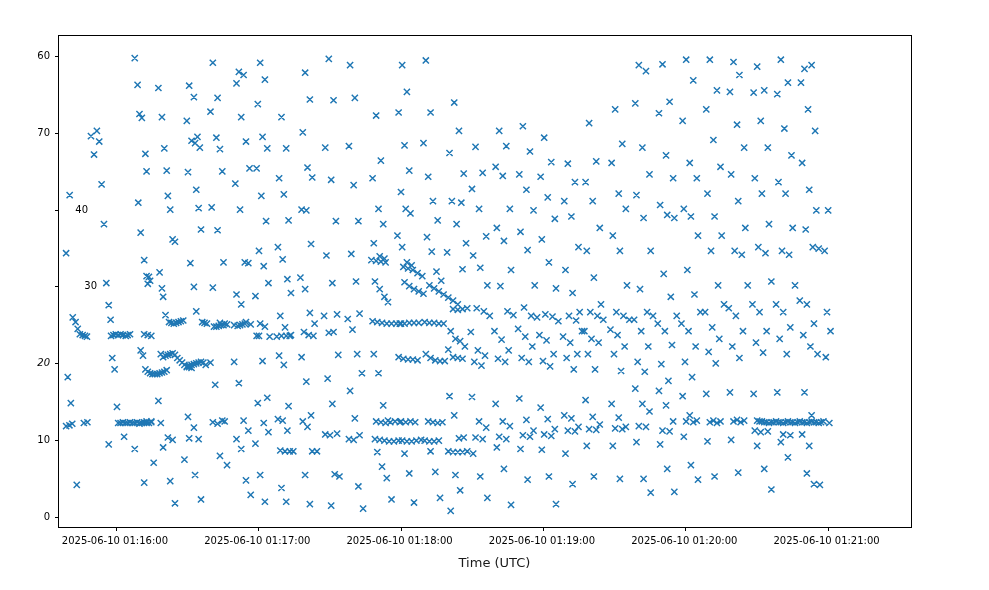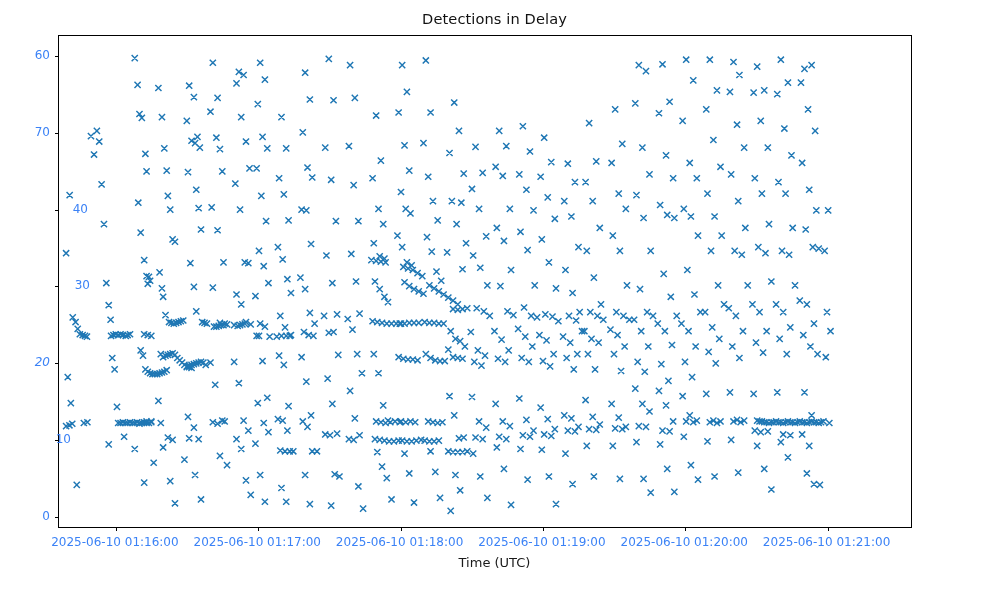--- a/index.html
+++ b/index.html
@@ -2,34 +2,33 @@
 <html><head>
 <meta charset="utf-8">
 <style>
   html,body{margin:0;padding:0;background:#ffffff;}
   body{width:989px;height:590px;font-family:"DejaVu Sans","Liberation Sans",sans-serif;color:#000;}
   #figure{position:relative;width:989px;height:590px;background:#ffffff;overflow:hidden;}
   #chart-title{position:absolute;left:0;top:10px;width:989px;text-align:center;font-size:14.6px;color:#111;letter-spacing:.1px;}
   #plot-area{position:absolute;left:58px;top:35px;width:854px;height:493px;
              border:1.15px solid #000;box-sizing:border-box;background:#ffffff;}
   #points-svg{position:absolute;left:0;top:0;width:100%;height:100%;display:block;}
-  .tick-label{position:absolute;font-size:12px;color:#3b82f6;white-space:nowrap;}
+  .tick-label{position:absolute;font-size:10px;color:#000000;white-space:nowrap;}
   .ytick-label{text-align:right;transform:translateY(-50%);}
   .xtick-label{transform:translateX(-50%);}
   .tick-mark{position:absolute;background:#000;}
   .ytick-mark{width:4.2px;height:1.15px;left:-4.2px;}
   .xtick-mark{height:4.2px;width:1.15px;top:100%;}
   #xlabel{position:absolute;left:0;top:555px;width:989px;text-align:center;font-size:13px;color:#1a1a1a;}
 </style>
 </head>
 <body>
 
 <div id="figure">
 
-  <div id="chart-title">Detections in Delay</div>
 
   <div id="plot-area">
     <svg id="points-svg" viewBox="0 0 854 493" preserveAspectRatio="none">
         <g stroke="#1f77b4" stroke-width="1.45" stroke-linecap="butt" fill="none">
           <path d="M7.58 156.63L13.78 162.83M7.58 162.83L13.78 156.63M4.02 214.99L10.22 221.19M4.02 221.19L10.22 214.99M10.66 279.49L16.86 285.69M10.66 285.69L16.86 279.49M13.51 284.10L19.71 290.30M13.51 290.30L19.71 284.10M15.64 291.01L21.84 297.21M15.64 297.21L21.84 291.01M17.78 296.39L23.98 302.59M17.78 302.59L23.98 296.39M20.62 297.15L26.82 303.35M20.62 303.35L26.82 297.15M22.99 297.92L29.19 304.12M22.99 304.12L29.19 297.92M24.89 298.69L31.09 304.89M24.89 304.89L31.09 298.69M5.68 339.39L11.88 345.59M5.68 345.59L11.88 339.39M8.76 365.50L14.96 371.70M8.76 371.70L14.96 365.50M4.02 388.54L10.22 394.74M4.02 394.74L10.22 388.54M7.34 387.77L13.54 393.97M7.34 393.97L13.54 387.77M10.18 386.23L16.38 392.43M10.18 392.43L16.38 386.23M21.81 385.46L28.01 391.66M21.81 391.66L28.01 385.46M25.37 384.70L31.57 390.90M25.37 390.90L31.57 384.70M14.69 447.66L20.89 453.86M14.69 453.86L20.89 447.66M28.92 97.50L35.13 103.70M28.92 103.70L35.13 97.50M32.01 115.93L38.21 122.13M32.01 122.13L38.21 115.93M34.86 92.12L41.06 98.32M34.86 98.32L41.06 92.12M37.23 102.87L43.43 109.07M37.23 109.07L43.43 102.87M39.60 145.88L45.80 152.08M39.60 152.08L45.80 145.88M41.97 185.81L48.17 192.01M41.97 192.01L48.17 185.81M44.34 244.94L50.54 251.14M44.34 251.14L50.54 244.94M46.72 267.21L52.92 273.41M46.72 273.41L52.92 267.21M48.61 281.80L54.81 288.00M48.61 288.00L54.81 281.80M49.09 297.92L55.29 304.12M49.09 304.12L55.29 297.92M51.46 297.15L57.66 303.35M51.46 303.35L57.66 297.15M53.83 296.39L60.03 302.59M53.83 302.59L60.03 296.39M56.21 297.15L62.41 303.35M56.21 303.35L62.41 297.15M58.58 296.39L64.78 302.59M58.58 302.59L64.78 296.39M60.95 297.15L67.15 303.35M60.95 303.35L67.15 297.15M63.80 297.92L70.00 304.12M63.80 304.12L70.00 297.92M65.69 297.15L71.89 303.35M65.69 303.35L71.89 297.15M68.07 296.39L74.27 302.59M68.07 302.59L74.27 296.39M50.27 320.19L56.48 326.39M50.27 326.39L56.48 320.19M52.65 331.71L58.85 337.91M52.65 337.91L58.85 331.71M55.02 369.34L61.22 375.54M55.02 375.54L61.22 369.34M56.21 385.46L62.41 391.66M56.21 391.66L62.41 385.46M58.58 385.46L64.78 391.66M58.58 391.66L64.78 385.46M60.95 384.70L67.15 390.90M60.95 390.90L67.15 384.70M63.32 385.46L69.52 391.66M63.32 391.66L69.52 385.46M65.69 385.46L71.89 391.66M65.69 391.66L71.89 385.46M68.07 384.70L74.27 390.90M68.07 390.90L74.27 384.70M70.44 385.46L76.64 391.66M70.44 391.66L76.64 385.46M72.81 385.46L79.01 391.66M72.81 391.66L79.01 385.46M75.18 384.70L81.38 390.90M75.18 390.90L81.38 384.70M77.56 385.46L83.76 391.66M77.56 391.66L83.76 385.46M79.93 385.46L86.13 391.66M79.93 391.66L86.13 385.46M82.30 384.70L88.50 390.90M82.30 390.90L88.50 384.70M84.67 385.46L90.87 391.66M84.67 391.66L90.87 385.46M87.04 385.46L93.24 391.66M87.04 391.66L93.24 385.46M89.42 383.93L95.62 390.13M89.42 390.13L95.62 383.93M46.72 406.97L52.92 413.17M46.72 413.17L52.92 406.97M62.14 399.29L68.34 405.49M62.14 405.49L68.34 399.29M72.81 19.17L79.01 25.37M72.81 25.37L79.01 19.17M75.66 46.05L81.86 52.25M75.66 52.25L81.86 46.05M77.56 75.23L83.76 81.43M77.56 81.43L83.76 75.23M79.93 79.07L86.13 85.27M79.93 85.27L86.13 79.07M83.49 115.16L89.69 121.36M83.49 121.36L89.69 115.16M84.67 132.82L90.87 139.02M84.67 139.02L90.87 132.82M76.37 164.30L82.57 170.50M76.37 170.50L82.57 164.30M78.74 194.25L84.94 200.45M78.74 200.45L84.94 194.25M82.30 221.90L88.50 228.10M82.30 228.10L88.50 221.90M84.67 238.02L90.87 244.22M84.67 244.22L90.87 238.02M85.86 245.70L92.06 251.90M85.86 251.90L92.06 245.70M87.04 238.79L93.24 244.99M87.04 244.99L93.24 238.79M88.23 242.63L94.43 248.83M88.23 248.83L94.43 242.63M82.30 296.39L88.50 302.59M82.30 302.59L88.50 296.39M85.86 297.15L92.06 303.35M85.86 303.35L92.06 297.15M89.42 297.92L95.62 304.12M89.42 304.12L95.62 297.92M78.74 312.51L84.94 318.71M78.74 318.71L84.94 312.51M81.11 317.89L87.31 324.09M81.11 324.09L87.31 317.89M83.49 331.71L89.69 337.91M83.49 337.91L89.69 331.71M85.86 334.01L92.06 340.21M85.86 340.21L92.06 334.01M88.23 335.55L94.43 341.75M88.23 341.75L94.43 335.55M90.60 336.32L96.80 342.52M90.60 342.52L96.80 336.32M92.98 336.32L99.17 342.52M92.98 342.52L99.17 336.32M95.35 336.32L101.55 342.52M95.35 342.52L101.55 336.32M97.72 335.55L103.92 341.75M97.72 341.75L103.92 335.55M100.09 334.78L106.29 340.98M100.09 340.98L106.29 334.78M102.46 334.01L108.66 340.21M102.46 340.21L108.66 334.01M104.84 332.48L111.04 338.68M104.84 338.68L111.04 332.48M77.56 386.23L83.76 392.43M77.56 392.43L83.76 386.23M79.93 385.46L86.13 391.66M79.93 391.66L86.13 385.46M82.30 384.70L88.50 390.90M82.30 390.90L88.50 384.70M84.67 383.93L90.87 390.13M84.67 390.13L90.87 383.93M87.04 385.46L93.24 391.66M87.04 391.66L93.24 385.46M89.42 384.70L95.62 390.90M89.42 390.90L95.62 384.70M72.81 411.57L79.01 417.77M72.81 417.77L79.01 411.57M91.79 425.40L97.99 431.60M91.79 431.60L97.99 425.40M82.30 445.36L88.50 451.56M82.30 451.56L88.50 445.36M96.53 49.12L102.73 55.32M96.53 55.32L102.73 49.12M100.09 78.30L106.29 84.50M100.09 84.50L106.29 78.30M102.46 109.78L108.66 115.98M102.46 115.98L108.66 109.78M104.84 132.05L111.04 138.25M104.84 138.25L111.04 132.05M106.02 157.39L112.22 163.59M106.02 163.59L112.22 157.39M108.39 171.22L114.59 177.42M108.39 177.42L114.59 171.22M110.77 201.16L116.97 207.36M110.77 207.36L116.97 201.16M113.14 203.47L119.34 209.67M113.14 209.67L119.34 203.47M97.72 234.19L103.92 240.39M97.72 240.39L103.92 234.19M100.09 250.31L106.29 256.51M100.09 256.51L106.29 250.31M101.28 258.76L107.48 264.96M101.28 264.96L107.48 258.76M103.65 277.19L109.85 283.39M103.65 283.39L109.85 277.19M107.21 284.10L113.41 290.30M107.21 290.30L113.41 284.10M109.58 284.87L115.78 291.07M109.58 291.07L115.78 284.87M111.95 285.64L118.15 291.84M111.95 291.84L118.15 285.64M114.33 284.87L120.53 291.07M114.33 291.07L120.53 284.87M116.70 284.10L122.90 290.30M116.70 290.30L122.90 284.10M119.07 283.33L125.27 289.53M119.07 289.53L125.27 283.33M121.44 282.56L127.64 288.76M121.44 288.76L127.64 282.56M98.91 316.35L105.11 322.55M98.91 322.55L105.11 316.35M101.28 319.42L107.48 325.62M101.28 325.62L107.48 319.42M103.65 317.89L109.85 324.09M103.65 324.09L109.85 317.89M106.02 317.12L112.22 323.32M106.02 323.32L112.22 317.12M108.39 316.35L114.59 322.55M108.39 322.55L114.59 316.35M110.77 315.58L116.97 321.78M110.77 321.78L116.97 315.58M113.14 317.12L119.34 323.32M113.14 323.32L119.34 317.12M115.51 320.19L121.71 326.39M115.51 326.39L121.71 320.19M117.88 322.50L124.08 328.70M117.88 328.70L124.08 322.50M120.26 324.80L126.46 331.00M120.26 331.00L126.46 324.80M122.63 327.10L128.83 333.30M122.63 333.30L128.83 327.10M125.00 328.64L131.20 334.84M125.00 334.84L131.20 328.64M127.37 329.41L133.57 335.61M127.37 335.61L133.57 329.41M129.74 330.17L135.94 336.37M129.74 336.37L135.94 330.17M96.53 363.19L102.73 369.39M96.53 369.39L102.73 363.19M98.91 385.46L105.11 391.66M98.91 391.66L105.11 385.46M106.02 400.05L112.22 406.25M106.02 406.25L112.22 400.05M110.77 402.36L116.97 408.56M110.77 408.56L116.97 402.36M101.28 410.04L107.48 416.24M101.28 416.24L107.48 410.04M108.39 443.83L114.59 450.03M108.39 450.03L114.59 443.83M113.14 466.09L119.34 472.29M113.14 472.29L119.34 466.09M127.37 46.81L133.57 53.01M127.37 53.01L133.57 46.81M132.12 58.33L138.32 64.53M132.12 64.53L138.32 58.33M125.00 82.14L131.20 88.34M125.00 88.34L131.20 82.14M129.74 102.10L135.94 108.30M129.74 108.30L135.94 102.10M133.30 104.41L139.50 110.61M133.30 110.61L139.50 104.41M135.68 98.26L141.88 104.46M135.68 104.46L141.88 98.26M138.05 109.02L144.25 115.22M138.05 115.22L144.25 109.02M126.19 133.59L132.39 139.79M126.19 139.79L132.39 133.59M134.49 151.25L140.69 157.45M134.49 157.45L140.69 151.25M136.86 169.68L143.06 175.88M136.86 175.88L143.06 169.68M139.23 191.18L145.43 197.38M139.23 197.38L145.43 191.18M128.56 224.97L134.76 231.17M128.56 231.17L134.76 224.97M132.12 248.78L138.32 254.98M132.12 254.98L138.32 248.78M134.49 273.35L140.69 279.55M134.49 279.55L140.69 273.35M140.42 284.10L146.62 290.30M140.42 290.30L146.62 284.10M142.79 284.87L148.99 291.07M142.79 291.07L148.99 284.87M145.16 285.64L151.36 291.84M145.16 291.84L151.36 285.64M125.00 329.41L131.20 335.61M125.00 335.61L131.20 329.41M127.37 327.87L133.57 334.07M127.37 334.07L133.57 327.87M129.74 327.10L135.94 333.30M129.74 333.30L135.94 327.10M132.12 326.33L138.32 332.53M132.12 332.53L138.32 326.33M134.49 325.57L140.69 331.77M134.49 331.77L140.69 325.57M136.86 324.80L143.06 331.00M136.86 331.00L143.06 324.80M139.23 324.03L145.43 330.23M139.23 330.23L145.43 324.03M141.61 324.80L147.81 331.00M141.61 331.00L147.81 324.80M143.98 327.10L150.18 333.30M143.98 333.30L150.18 327.10M126.19 379.32L132.39 385.52M126.19 385.52L132.39 379.32M132.12 390.07L138.32 396.27M132.12 396.27L138.32 390.07M127.37 400.82L133.57 407.02M127.37 407.02L133.57 400.82M136.86 401.59L143.06 407.79M136.86 407.79L143.06 401.59M122.63 422.32L128.83 428.52M122.63 428.52L128.83 422.32M133.30 437.68L139.50 443.88M133.30 443.88L139.50 437.68M139.23 462.26L145.43 468.46M139.23 468.46L145.43 462.26M151.09 23.78L157.29 29.98M151.09 29.98L157.29 23.78M155.84 59.10L162.04 65.30M155.84 65.30L162.04 59.10M148.72 72.92L154.92 79.12M148.72 79.12L154.92 72.92M154.65 99.03L160.85 105.23M154.65 105.23L160.85 99.03M158.21 110.55L164.41 116.75M158.21 116.75L164.41 110.55M160.58 132.82L166.78 139.02M160.58 139.02L166.78 132.82M149.91 168.91L156.11 175.11M149.91 175.11L156.11 168.91M155.84 191.95L162.04 198.15M155.84 198.15L162.04 191.95M161.77 224.20L167.97 230.40M161.77 230.40L167.97 224.20M151.09 249.54L157.29 255.74M151.09 255.74L157.29 249.54M158.21 284.87L164.41 291.07M158.21 291.07L164.41 284.87M162.96 285.64L169.16 291.84M162.96 291.84L169.16 285.64M165.33 286.40L171.53 292.60M165.33 292.60L171.53 286.40M152.28 288.71L158.48 294.91M152.28 294.91L158.48 288.71M154.65 288.71L160.85 294.91M154.65 294.91L160.85 288.71M157.03 287.94L163.22 294.14M157.03 294.14L163.22 287.94M159.40 287.17L165.60 293.37M159.40 293.37L165.60 287.17M161.77 287.17L167.97 293.37M161.77 293.37L167.97 287.17M148.72 324.80L154.92 331.00M148.72 331.00L154.92 324.80M153.47 347.07L159.67 353.27M153.47 353.27L159.67 347.07M160.58 383.16L166.78 389.36M160.58 389.36L166.78 383.16M162.96 383.93L169.16 390.13M162.96 390.13L169.16 383.93M151.09 384.70L157.29 390.90M151.09 390.90L157.29 384.70M155.84 386.23L162.04 392.43M155.84 392.43L162.04 386.23M158.21 418.48L164.41 424.68M158.21 424.68L164.41 418.48M165.33 427.70L171.53 433.90M165.33 433.90L171.53 427.70M177.19 32.99L183.39 39.19M177.19 39.19L183.39 32.99M181.93 36.06L188.13 42.26M181.93 42.26L188.13 36.06M174.82 44.51L181.02 50.71M174.82 50.71L181.02 44.51M179.56 78.30L185.76 84.50M179.56 84.50L185.76 78.30M184.31 102.87L190.51 109.07M184.31 109.07L190.51 102.87M187.86 129.75L194.06 135.95M187.86 135.95L194.06 129.75M173.63 145.11L179.83 151.31M173.63 151.31L179.83 145.11M178.38 171.22L184.57 177.42M178.38 177.42L184.57 171.22M183.12 224.20L189.32 230.40M183.12 230.40L189.32 224.20M186.68 224.97L192.88 231.17M186.68 231.17L192.88 224.97M174.82 256.45L181.02 262.65M174.82 262.65L181.02 256.45M179.56 266.44L185.76 272.64M179.56 272.64L185.76 266.44M184.31 284.10L190.51 290.30M184.31 290.30L190.51 284.10M189.05 286.40L195.25 292.60M189.05 292.60L195.25 286.40M172.44 287.17L178.64 293.37M172.44 293.37L178.64 287.17M176.00 287.94L182.20 294.14M176.00 294.14L182.20 287.94M178.38 287.17L184.57 293.37M178.38 293.37L184.57 287.17M180.75 286.40L186.95 292.60M180.75 292.60L186.95 286.40M183.12 285.64L189.32 291.84M183.12 291.84L189.32 285.64M172.44 324.03L178.64 330.23M172.44 330.23L178.64 324.03M177.19 345.53L183.39 351.73M177.19 351.73L183.39 345.53M181.93 383.16L188.13 389.36M181.93 389.36L188.13 383.16M186.68 393.14L192.88 399.34M186.68 399.34L192.88 393.14M174.82 401.59L181.02 407.79M174.82 407.79L181.02 401.59M179.56 411.57L185.76 417.77M179.56 417.77L185.76 411.57M184.31 443.06L190.51 449.26M184.31 449.26L190.51 443.06M189.05 457.65L195.25 463.85M189.05 463.85L195.25 457.65M198.54 23.78L204.74 29.98M198.54 29.98L204.74 23.78M203.28 40.67L209.48 46.87M203.28 46.87L209.48 40.67M196.17 65.24L202.37 71.44M196.17 71.44L202.37 65.24M200.91 98.26L207.11 104.46M200.91 104.46L207.11 98.26M205.66 109.78L211.86 115.98M205.66 115.98L211.86 109.78M194.98 129.75L201.18 135.95M194.98 135.95L201.18 129.75M199.72 157.39L205.92 163.59M199.72 163.59L205.92 157.39M204.47 182.73L210.67 188.93M204.47 188.93L210.67 182.73M197.35 212.68L203.55 218.88M197.35 218.88L203.55 212.68M202.10 228.04L208.30 234.24M202.10 234.24L208.30 228.04M206.84 244.94L213.04 251.14M206.84 251.14L213.04 244.94M193.79 257.99L199.99 264.19M193.79 264.19L199.99 257.99M198.54 285.64L204.74 291.84M198.54 291.84L204.74 285.64M203.28 288.71L209.48 294.91M203.28 294.91L209.48 288.71M208.03 298.69L214.23 304.89M208.03 304.89L214.23 298.69M194.98 297.92L201.18 304.12M194.98 304.12L201.18 297.92M197.35 297.92L203.55 304.12M197.35 304.12L203.55 297.92M200.91 323.26L207.11 329.46M200.91 329.46L207.11 323.26M205.66 360.12L211.86 366.32M205.66 366.32L211.86 360.12M196.17 365.50L202.37 371.70M196.17 371.70L202.37 365.50M202.10 385.46L208.30 391.66M202.10 391.66L208.30 385.46M206.84 394.68L213.04 400.88M206.84 400.88L213.04 394.68M193.79 406.20L199.99 412.40M193.79 412.40L199.99 406.20M198.54 437.68L204.74 443.88M198.54 443.88L204.74 437.68M203.28 464.56L209.48 470.76M203.28 470.76L209.48 464.56M219.89 78.30L226.09 84.50M219.89 84.50L226.09 78.30M224.63 109.78L230.83 115.98M224.63 115.98L230.83 109.78M217.52 139.73L223.72 145.93M217.52 145.93L223.72 139.73M222.26 155.86L228.46 162.06M222.26 162.06L228.46 155.86M227.01 181.97L233.21 188.17M227.01 188.17L233.21 181.97M216.33 208.84L222.53 215.04M216.33 215.04L222.53 208.84M221.08 221.13L227.28 227.33M221.08 227.33L227.28 221.13M225.82 241.10L232.02 247.30M225.82 247.30L232.02 241.10M229.38 254.92L235.58 261.12M229.38 261.12L235.58 254.92M218.70 277.96L224.90 284.16M218.70 284.16L224.90 277.96M223.45 289.47L229.65 295.67M223.45 295.67L229.65 289.47M228.19 297.92L234.39 304.12M228.19 304.12L234.39 297.92M215.14 298.69L221.34 304.89M215.14 304.89L221.34 298.69M219.89 297.92L226.09 304.12M219.89 304.12L226.09 297.92M224.63 297.92L230.83 304.12M224.63 304.12L230.83 297.92M229.38 297.15L235.58 303.35M229.38 303.35L235.58 297.15M217.52 317.89L223.72 324.09M217.52 324.09L223.72 317.89M222.26 327.10L228.46 333.30M222.26 333.30L228.46 327.10M227.01 368.57L233.21 374.77M227.01 374.77L233.21 368.57M216.33 381.62L222.53 387.82M216.33 387.82L222.53 381.62M221.08 383.16L227.28 389.36M221.08 389.36L227.28 383.16M225.82 393.14L232.02 399.34M225.82 399.34L232.02 393.14M218.70 413.11L224.90 419.31M218.70 419.31L224.90 413.11M223.45 413.88L229.65 420.08M223.45 420.08L229.65 413.88M228.19 413.88L234.39 420.08M228.19 420.08L234.39 413.88M231.75 413.88L237.95 420.08M231.75 420.08L237.95 413.88M219.89 450.74L226.09 456.94M219.89 456.94L226.09 450.74M224.63 464.56L230.83 470.76M224.63 470.76L230.83 464.56M243.61 33.76L249.81 39.96M243.61 39.96L249.81 33.76M248.36 60.64L254.56 66.84M248.36 66.84L254.56 60.64M241.24 93.66L247.44 99.86M241.24 99.86L247.44 93.66M245.98 128.98L252.18 135.18M245.98 135.18L252.18 128.98M250.73 138.96L256.93 145.16M250.73 145.16L256.93 138.96M240.05 171.22L246.25 177.42M240.05 177.42L246.25 171.22M244.80 171.98L251.00 178.18M244.80 178.18L251.00 171.98M249.54 205.77L255.74 211.97M249.54 211.97L255.74 205.77M238.87 239.56L245.07 245.76M238.87 245.76L245.07 239.56M243.61 251.08L249.81 257.28M243.61 257.28L249.81 251.08M248.36 274.88L254.56 281.08M248.36 281.08L254.56 274.88M253.10 285.64L259.30 291.84M253.10 291.84L259.30 285.64M242.42 294.08L248.62 300.28M242.42 300.28L248.62 294.08M247.17 297.15L253.37 303.35M247.17 303.35L253.37 297.15M251.91 297.92L258.11 304.12M251.91 304.12L258.11 297.92M240.05 319.42L246.25 325.62M240.05 325.62L246.25 319.42M244.80 344.00L251.00 350.20M244.80 350.20L251.00 344.00M249.54 377.78L255.74 383.98M249.54 383.98L255.74 377.78M241.24 383.93L247.44 390.13M241.24 390.13L247.44 383.93M245.98 389.30L252.18 395.50M245.98 395.50L252.18 389.30M250.73 413.88L256.93 420.08M250.73 420.08L256.93 413.88M255.47 413.88L261.67 420.08M255.47 420.08L261.67 413.88M243.61 437.68L249.81 443.88M243.61 443.88L249.81 437.68M248.36 466.86L254.56 473.06M248.36 473.06L254.56 466.86M267.33 19.94L273.53 26.14M267.33 26.14L273.53 19.94M272.08 61.40L278.28 67.60M272.08 67.60L278.28 61.40M263.77 109.02L269.98 115.22M263.77 115.22L269.98 109.02M269.71 141.27L275.91 147.47M269.71 147.47L275.91 141.27M274.45 182.73L280.65 188.93M274.45 188.93L280.65 182.73M264.96 217.29L271.16 223.49M264.96 223.49L271.16 217.29M270.89 244.94L277.09 251.14M270.89 251.14L277.09 244.94M275.64 276.42L281.84 282.62M275.64 282.62L281.84 276.42M262.59 277.96L268.79 284.16M262.59 284.16L268.79 277.96M267.33 294.85L273.53 301.05M267.33 301.05L273.53 294.85M272.08 294.08L278.28 300.28M272.08 300.28L278.28 294.08M276.82 317.12L283.02 323.32M276.82 323.32L283.02 317.12M266.15 340.92L272.35 347.12M266.15 347.12L272.35 340.92M270.89 366.27L277.09 372.47M270.89 372.47L277.09 366.27M275.64 396.21L281.84 402.41M275.64 402.41L281.84 396.21M263.77 396.98L269.98 403.18M263.77 403.18L269.98 396.98M268.52 397.75L274.72 403.95M268.52 403.95L274.72 397.75M273.26 436.91L279.46 443.11M273.26 443.11L279.46 436.91M278.01 439.22L284.21 445.42M278.01 445.42L284.21 439.22M269.71 468.40L275.91 474.60M269.71 474.60L275.91 468.40M288.68 26.08L294.88 32.28M288.68 32.28L294.88 26.08M293.43 59.10L299.63 65.30M293.43 65.30L299.63 59.10M287.50 107.48L293.70 113.68M287.50 113.68L293.70 107.48M292.24 146.64L298.44 152.84M292.24 152.84L298.44 146.64M296.99 182.73L303.19 188.93M296.99 188.93L303.19 182.73M289.87 215.76L296.07 221.96M289.87 221.96L296.07 215.76M294.61 243.40L300.81 249.60M294.61 249.60L300.81 243.40M298.17 275.65L304.37 281.85M298.17 281.85L304.37 275.65M286.31 281.03L292.51 287.23M286.31 287.23L292.51 281.03M291.06 291.78L297.26 297.98M291.06 297.98L297.26 291.78M295.80 316.35L302.00 322.55M295.80 322.55L302.00 316.35M300.54 335.55L306.74 341.75M300.54 341.75L306.74 335.55M288.68 353.21L294.88 359.41M288.68 359.41L294.88 353.21M293.43 380.86L299.63 387.06M293.43 387.06L299.63 380.86M298.17 397.75L304.37 403.95M298.17 403.95L304.37 397.75M287.50 401.59L293.70 407.79M287.50 407.79L293.70 401.59M292.24 402.36L298.44 408.56M292.24 408.56L298.44 402.36M296.99 449.20L303.19 455.40M296.99 455.40L303.19 449.20M301.73 471.47L307.93 477.67M301.73 477.67L307.93 471.47M314.78 76.76L320.98 82.96M314.78 82.96L320.98 76.76M319.52 122.07L325.72 128.27M319.52 128.27L325.72 122.07M311.22 139.73L317.42 145.93M311.22 145.93L317.42 139.73M317.15 170.45L323.35 176.65M317.15 176.65L323.35 170.45M321.89 185.81L328.09 192.01M321.89 192.01L328.09 185.81M312.41 205.00L318.61 211.20M312.41 211.20L318.61 205.00M318.34 218.06L324.54 224.26M318.34 224.26L324.54 218.06M323.08 220.36L329.28 226.56M323.08 226.56L329.28 220.36M310.03 221.90L316.23 228.10M310.03 228.10L316.23 221.90M314.78 222.67L320.98 228.87M314.78 228.87L320.98 222.67M319.52 223.43L325.72 229.63M319.52 229.63L325.72 223.43M324.27 224.20L330.47 230.40M324.27 230.40L330.47 224.20M313.59 243.40L319.79 249.60M313.59 249.60L319.79 243.40M318.34 251.08L324.54 257.28M318.34 257.28L324.54 251.08M323.08 258.76L329.28 264.96M323.08 264.96L329.28 258.76M326.64 264.13L332.84 270.33M326.64 270.33L332.84 264.13M311.22 283.33L317.42 289.53M311.22 289.53L317.42 283.33M315.96 284.10L322.16 290.30M315.96 290.30L322.16 284.10M320.71 284.87L326.91 291.07M320.71 291.07L326.91 284.87M325.45 285.64L331.65 291.84M325.45 291.84L331.65 285.64M330.20 285.64L336.40 291.84M330.20 291.84L336.40 285.64M334.94 285.64L341.14 291.84M334.94 291.84L341.14 285.64M339.69 285.64L345.89 291.84M339.69 291.84L345.89 285.64M312.41 316.35L318.61 322.55M312.41 322.55L318.61 316.35M317.15 335.55L323.35 341.75M317.15 341.75L323.35 335.55M321.89 367.80L328.09 374.00M321.89 374.00L328.09 367.80M326.64 383.16L332.84 389.36M326.64 389.36L332.84 383.16M314.78 383.93L320.98 390.13M314.78 390.13L320.98 383.93M319.52 384.70L325.72 390.90M319.52 390.90L325.72 384.70M324.27 385.46L330.47 391.66M324.27 391.66L330.47 385.46M329.01 384.70L335.21 390.90M329.01 390.90L335.21 384.70M333.76 383.93L339.96 390.13M333.76 390.13L339.96 383.93M338.50 384.70L344.70 390.90M338.50 390.90L344.70 384.70M313.59 401.59L319.79 407.79M313.59 407.79L319.79 401.59M318.34 402.36L324.54 408.56M318.34 408.56L324.54 402.36M323.08 403.13L329.28 409.33M323.08 409.33L329.28 403.13M327.82 403.89L334.03 410.09M327.82 410.09L334.03 403.89M332.57 403.89L338.77 410.09M332.57 410.09L338.77 403.89M337.31 403.13L343.51 409.33M337.31 409.33L343.51 403.13M315.96 414.64L322.16 420.84M315.96 420.84L322.16 414.64M320.71 429.23L326.91 435.43M320.71 435.43L326.91 429.23M325.45 440.75L331.65 446.95M325.45 446.95L331.65 440.75M330.20 462.26L336.40 468.46M330.20 468.46L336.40 462.26M340.87 26.08L347.07 32.28M340.87 32.28L347.07 26.08M345.62 52.96L351.82 59.16M345.62 59.16L351.82 52.96M337.31 73.69L343.51 79.89M337.31 79.89L343.51 73.69M343.24 106.71L349.44 112.91M343.24 112.91L349.44 106.71M347.99 132.05L354.19 138.25M347.99 138.25L354.19 132.05M339.69 153.55L345.89 159.75M339.69 159.75L345.89 153.55M344.43 170.45L350.63 176.65M344.43 176.65L350.63 170.45M349.17 175.06L355.38 181.26M349.17 181.26L355.38 175.06M336.13 197.33L342.33 203.53M336.13 203.53L342.33 197.33M340.87 208.84L347.07 215.04M340.87 215.04L347.07 208.84M345.62 224.20L351.82 230.40M345.62 230.40L351.82 224.20M350.36 227.27L356.56 233.47M350.36 233.47L356.56 227.27M342.06 228.81L348.26 235.01M342.06 235.01L348.26 228.81M346.80 230.35L353.00 236.55M346.80 236.55L353.00 230.35M351.55 231.88L357.75 238.08M351.55 238.08L357.75 231.88M356.29 234.95L362.49 241.15M356.29 241.15L362.49 234.95M361.04 238.02L367.24 244.22M361.04 244.22L367.24 238.02M343.24 244.17L349.44 250.37M343.24 250.37L349.44 244.17M347.99 248.01L354.19 254.21M347.99 254.21L354.19 248.01M352.73 251.08L358.93 257.28M352.73 257.28L358.93 251.08M357.48 253.38L363.68 259.58M357.48 259.58L363.68 253.38M362.22 255.69L368.42 261.89M362.22 261.89L368.42 255.69M338.50 285.64L344.70 291.84M338.50 291.84L344.70 285.64M343.24 285.64L349.44 291.84M343.24 291.84L349.44 285.64M347.99 284.87L354.19 291.07M347.99 291.07L354.19 284.87M352.73 284.87L358.93 291.07M352.73 291.07L358.93 284.87M357.48 284.87L363.68 291.07M357.48 291.07L363.68 284.87M337.31 319.42L343.51 325.62M337.31 325.62L343.51 319.42M342.06 320.96L348.26 327.16M342.06 327.16L348.26 320.96M346.80 321.73L353.00 327.93M346.80 327.93L353.00 321.73M351.55 321.73L357.75 327.93M351.55 327.93L357.75 321.73M356.29 322.50L362.49 328.70M356.29 328.70L362.49 322.50M339.69 383.93L345.89 390.13M339.69 390.13L345.89 383.93M344.43 384.70L350.63 390.90M344.43 390.90L350.63 384.70M349.17 383.93L355.38 390.13M349.17 390.13L355.38 383.93M353.92 384.70L360.12 390.90M353.92 390.90L360.12 384.70M340.87 403.13L347.07 409.33M340.87 409.33L347.07 403.13M345.62 403.89L351.82 410.09M345.62 410.09L351.82 403.89M350.36 403.89L356.56 410.09M350.36 410.09L356.56 403.89M355.11 403.13L361.31 409.33M355.11 409.33L361.31 403.13M359.85 402.36L366.05 408.56M359.85 408.56L366.05 402.36M343.24 416.18L349.44 422.38M343.24 422.38L349.44 416.18M347.99 436.15L354.19 442.35M347.99 442.35L354.19 436.15M352.73 465.33L358.93 471.53M352.73 471.53L358.93 465.33M364.59 21.47L370.79 27.67M364.59 27.67L370.79 21.47M369.34 73.69L375.54 79.89M369.34 79.89L375.54 73.69M362.22 104.41L368.42 110.61M362.22 110.61L368.42 104.41M366.97 138.20L373.17 144.40M366.97 144.40L373.17 138.20M371.71 162.77L377.91 168.97M371.71 168.97L377.91 162.77M376.46 181.97L382.66 188.17M376.46 188.17L382.66 181.97M365.78 198.86L371.98 205.06M365.78 205.06L371.98 198.86M370.52 213.45L376.73 219.65M370.52 219.65L376.73 213.45M375.27 233.42L381.47 239.62M375.27 239.62L381.47 233.42M380.01 242.63L386.21 248.83M380.01 248.83L386.21 242.63M368.15 247.24L374.35 253.44M368.15 253.44L374.35 247.24M372.90 250.31L379.10 256.51M372.90 256.51L379.10 250.31M377.64 253.38L383.84 259.58M377.64 259.58L383.84 253.38M382.39 256.45L388.59 262.65M382.39 262.65L388.59 256.45M387.13 259.53L393.33 265.73M387.13 265.73L393.33 259.53M391.88 262.60L398.08 268.80M391.88 268.80L398.08 262.60M396.62 266.44L402.82 272.64M396.62 272.64L402.82 266.44M363.41 284.10L369.61 290.30M363.41 290.30L369.61 284.10M368.15 284.87L374.35 291.07M368.15 291.07L374.35 284.87M372.90 284.87L379.10 291.07M372.90 291.07L379.10 284.87M377.64 285.64L383.84 291.84M377.64 291.84L383.84 285.64M382.39 285.64L388.59 291.84M382.39 291.84L388.59 285.64M364.59 316.35L370.79 322.55M364.59 322.55L370.79 316.35M369.34 320.19L375.54 326.39M369.34 326.39L375.54 320.19M374.08 322.50L380.28 328.70M374.08 328.70L380.28 322.50M378.83 323.26L385.03 329.46M378.83 329.46L385.03 323.26M383.57 323.26L389.77 329.46M383.57 329.46L389.77 323.26M366.97 383.93L373.17 390.13M366.97 390.13L373.17 383.93M371.71 384.70L377.91 390.90M371.71 390.90L377.91 384.70M376.46 385.46L382.66 391.66M376.46 391.66L382.66 385.46M381.20 384.70L387.40 390.90M381.20 390.90L387.40 384.70M363.41 403.13L369.61 409.33M363.41 409.33L369.61 403.13M368.15 403.89L374.35 410.09M368.15 410.09L374.35 403.89M372.90 403.89L379.10 410.09M372.90 410.09L379.10 403.89M377.64 403.13L383.84 409.33M377.64 409.33L383.84 403.13M369.34 413.88L375.54 420.08M369.34 420.08L375.54 413.88M374.08 434.61L380.28 440.81M374.08 440.81L380.28 434.61M378.83 460.72L385.03 466.92M378.83 466.92L385.03 460.72M393.06 63.71L399.26 69.91M393.06 69.91L399.26 63.71M397.81 92.12L404.01 98.32M397.81 98.32L404.01 92.12M388.32 114.39L394.52 120.59M388.32 120.59L394.52 114.39M402.55 135.12L408.75 141.32M402.55 141.32L408.75 135.12M390.69 162.77L396.89 168.97M390.69 168.97L396.89 162.77M400.18 164.30L406.38 170.50M400.18 170.50L406.38 164.30M395.43 185.81L401.63 192.01M395.43 192.01L401.63 185.81M404.92 205.00L411.12 211.20M404.92 211.20L411.12 205.00M385.94 214.22L392.14 220.42M385.94 220.42L392.14 214.22M401.36 231.11L407.56 237.31M401.36 237.31L407.56 231.11M391.88 271.04L398.08 277.24M391.88 277.24L398.08 271.04M396.62 271.81L402.82 278.01M396.62 278.01L402.82 271.81M401.36 271.04L407.56 277.24M401.36 277.24L407.56 271.04M406.11 270.28L412.31 276.48M406.11 276.48L412.31 270.28M389.50 293.31L395.70 299.51M389.50 299.51L395.70 293.31M394.25 300.99L400.45 307.19M394.25 307.19L400.45 300.99M398.99 303.30L405.19 309.50M398.99 309.50L405.19 303.30M403.74 308.67L409.94 314.87M403.74 314.87L409.94 308.67M387.13 311.74L393.33 317.94M387.13 317.94L393.33 311.74M391.88 319.42L398.08 325.62M391.88 325.62L398.08 319.42M396.62 320.19L402.82 326.39M396.62 326.39L402.82 320.19M401.36 320.96L407.56 327.16M401.36 327.16L407.56 320.96M388.32 358.59L394.52 364.79M388.32 364.79L394.52 358.59M393.06 377.78L399.26 383.98M393.06 383.98L399.26 377.78M397.81 400.82L404.01 407.02M397.81 407.02L404.01 400.82M402.55 400.05L408.75 406.25M402.55 406.25L408.75 400.05M387.13 413.88L393.33 420.08M387.13 420.08L393.33 413.88M391.88 414.64L398.08 420.84M391.88 420.84L398.08 414.64M396.62 414.64L402.82 420.84M396.62 420.84L402.82 414.64M401.36 414.64L407.56 420.84M401.36 420.84L407.56 414.64M406.11 413.88L412.31 420.08M406.11 420.08L412.31 413.88M394.25 437.68L400.45 443.88M394.25 443.88L400.45 437.68M398.99 453.04L405.19 459.24M398.99 459.24L405.19 453.04M389.50 473.77L395.70 479.97M389.50 479.97L395.70 473.77M414.41 108.25L420.61 114.45M414.41 114.45L420.61 108.25M421.53 134.36L427.73 140.56M421.53 140.56L427.73 134.36M410.85 150.48L417.05 156.68M410.85 156.68L417.05 150.48M417.97 170.45L424.17 176.65M417.97 176.65L424.17 170.45M425.09 198.09L431.29 204.29M425.09 204.29L431.29 198.09M412.04 217.29L418.24 223.49M412.04 223.49L418.24 217.29M419.16 229.58L425.36 235.78M419.16 235.78L425.36 229.58M426.27 247.24L432.47 253.44M426.27 253.44L432.47 247.24M415.60 270.28L421.80 276.48M415.60 276.48L421.80 270.28M422.71 273.35L428.91 279.55M422.71 279.55L428.91 273.35M428.64 277.96L434.84 284.16M428.64 284.16L434.84 277.96M409.67 294.08L415.87 300.28M409.67 300.28L415.87 294.08M416.78 312.51L422.98 318.71M416.78 318.71L422.98 312.51M423.90 317.89L430.10 324.09M423.90 324.09L430.10 317.89M413.22 324.03L419.43 330.23M413.22 330.23L419.43 324.03M420.34 327.87L426.54 334.07M420.34 334.07L426.54 327.87M410.85 359.35L417.05 365.55M410.85 365.55L417.05 359.35M417.97 383.93L424.17 390.13M417.97 390.13L424.17 383.93M425.09 390.07L431.29 396.27M425.09 396.27L431.29 390.07M414.41 400.05L420.61 406.25M414.41 406.25L420.61 400.05M421.53 401.59L427.73 407.79M421.53 407.79L427.73 401.59M412.04 416.18L418.24 422.38M412.04 422.38L418.24 416.18M419.16 439.22L425.36 445.42M419.16 445.42L425.36 439.22M426.27 460.72L432.47 466.92M426.27 466.92L432.47 460.72M438.13 92.12L444.33 98.32M438.13 98.32L444.33 92.12M445.25 107.48L451.45 113.68M445.25 113.68L451.45 107.48M434.57 128.21L440.77 134.41M434.57 134.41L440.77 128.21M441.69 137.43L447.89 143.63M441.69 143.63L447.89 137.43M448.81 170.45L455.01 176.65M448.81 176.65L455.01 170.45M435.76 189.65L441.96 195.85M435.76 195.85L441.96 189.65M442.88 202.70L449.08 208.90M442.88 208.90L449.08 202.70M449.99 231.88L456.19 238.08M449.99 238.08L456.19 231.88M439.32 248.01L445.52 254.21M439.32 254.21L445.52 248.01M446.44 273.35L452.64 279.55M446.44 279.55L452.64 273.35M452.37 277.19L458.57 283.39M452.37 283.39L458.57 277.19M433.39 293.31L439.59 299.51M433.39 299.51L439.59 293.31M440.51 301.76L446.71 307.96M440.51 307.96L446.71 301.76M447.62 312.51L453.82 318.71M447.62 318.71L453.82 312.51M436.95 320.96L443.15 327.16M436.95 327.16L443.15 320.96M444.06 324.03L450.26 330.23M444.06 330.23L450.26 324.03M434.57 366.27L440.77 372.47M434.57 372.47L440.77 366.27M441.69 383.93L447.89 390.13M441.69 390.13L447.89 383.93M448.81 388.54L455.01 394.74M448.81 394.74L455.01 388.54M438.13 399.29L444.33 405.49M438.13 405.49L444.33 399.29M445.25 401.59L451.45 407.79M445.25 407.79L451.45 401.59M435.76 410.04L441.96 416.24M435.76 416.24L441.96 410.04M442.88 431.54L449.08 437.74M442.88 437.74L449.08 431.54M449.99 467.63L456.19 473.83M449.99 473.83L456.19 467.63M461.86 87.51L468.06 93.71M461.86 93.71L468.06 87.51M468.97 112.85L475.17 119.05M468.97 119.05L475.17 112.85M458.30 135.89L464.50 142.09M458.30 142.09L464.50 135.89M465.41 151.25L471.61 157.45M465.41 157.45L471.61 151.25M472.53 171.98L478.73 178.18M472.53 178.18L478.73 171.98M459.48 193.49L465.68 199.69M459.48 199.69L465.68 193.49M466.60 211.92L472.80 218.12M466.60 218.12L472.80 211.92M473.72 247.24L479.92 253.44M473.72 253.44L479.92 247.24M463.04 269.51L469.24 275.71M463.04 275.71L469.24 269.51M470.16 277.96L476.36 284.16M470.16 284.16L476.36 277.96M476.09 279.49L482.29 285.69M476.09 285.69L482.29 279.49M457.11 291.01L463.31 297.21M457.11 297.21L463.31 291.01M464.23 298.69L470.43 304.89M464.23 304.89L470.43 298.69M471.34 308.67L477.54 314.87M471.34 314.87L477.54 308.67M460.67 320.19L466.87 326.39M460.67 326.39L466.87 320.19M467.79 324.03L473.99 330.23M467.79 330.23L473.99 324.03M458.30 360.89L464.50 367.09M458.30 367.09L464.50 360.89M465.41 382.39L471.61 388.59M465.41 388.59L471.61 382.39M472.53 393.14L478.73 399.34M472.53 399.34L478.73 393.14M461.86 397.75L468.06 403.95M461.86 403.95L468.06 397.75M468.97 399.29L475.17 405.49M468.97 405.49L475.17 399.29M459.48 411.57L465.68 417.77M459.48 417.77L465.68 411.57M466.60 442.29L472.80 448.49M466.60 448.49L472.80 442.29M483.21 99.03L489.41 105.23M483.21 105.23L489.41 99.03M490.32 123.61L496.52 129.81M490.32 129.81L496.52 123.61M479.65 138.20L485.85 144.40M479.65 144.40L485.85 138.20M486.76 158.93L492.96 165.13M486.76 165.13L492.96 158.93M493.88 180.43L500.08 186.63M493.88 186.63L500.08 180.43M480.83 201.16L487.03 207.36M480.83 207.36L487.03 201.16M487.95 224.20L494.15 230.40M487.95 230.40L494.15 224.20M495.07 250.31L501.27 256.51M495.07 256.51L501.27 250.31M484.39 276.42L490.59 282.62M484.39 282.62L490.59 276.42M491.51 278.72L497.71 284.92M491.51 284.92L497.71 278.72M497.44 283.33L503.64 289.53M497.44 289.53L503.64 283.33M478.46 297.15L484.66 303.35M478.46 303.35L484.66 297.15M485.58 302.53L491.78 308.73M485.58 308.73L491.78 302.53M492.69 316.35L498.89 322.55M492.69 322.55L498.89 316.35M482.02 323.26L488.22 329.46M482.02 329.46L488.22 323.26M489.14 328.64L495.34 334.84M489.14 334.84L495.34 328.64M479.65 370.11L485.85 376.31M479.65 376.31L485.85 370.11M486.76 381.62L492.96 387.82M486.76 387.82L492.96 381.62M493.88 391.61L500.08 397.81M493.88 397.81L500.08 391.61M483.21 396.98L489.41 403.18M483.21 403.18L489.41 396.98M490.32 398.52L496.52 404.72M490.32 404.72L496.52 398.52M480.83 412.34L487.03 418.54M480.83 418.54L487.03 412.34M487.95 439.22L494.15 445.42M487.95 445.42L494.15 439.22M495.07 466.86L501.27 473.06M495.07 473.06L501.27 466.86M506.93 125.14L513.13 131.34M506.93 131.34L513.13 125.14M514.04 143.57L520.24 149.77M514.04 149.77L520.24 143.57M503.37 162.77L509.57 168.97M503.37 168.97L509.57 162.77M510.49 178.13L516.69 184.33M510.49 184.33L516.69 178.13M517.60 208.84L523.80 215.04M517.60 215.04L523.80 208.84M504.56 231.88L510.76 238.08M504.56 238.08L510.76 231.88M511.67 254.92L517.87 261.12M511.67 261.12L517.87 254.92M518.79 274.12L524.99 280.32M518.79 280.32L524.99 274.12M508.11 277.96L514.31 284.16M508.11 284.16L514.31 277.96M515.23 282.56L521.43 288.76M515.23 288.76L521.43 282.56M521.16 293.31L527.36 299.51M521.16 299.51L527.36 293.31M502.18 298.69L508.38 304.89M502.18 304.89L508.38 298.69M509.30 304.83L515.50 311.03M509.30 311.03L515.50 304.83M516.42 316.35L522.62 322.55M516.42 322.55L522.62 316.35M505.74 320.19L511.94 326.39M505.74 326.39L511.94 320.19M512.86 331.71L519.06 337.91M512.86 337.91L519.06 331.71M503.37 377.78L509.57 383.98M503.37 383.98L509.57 377.78M510.49 380.86L516.69 387.06M510.49 387.06L516.69 380.86M517.60 389.30L523.80 395.50M517.60 395.50L523.80 389.30M506.93 393.14L513.13 399.34M506.93 399.34L513.13 393.14M514.04 393.91L520.24 400.11M514.04 400.11L520.24 393.91M504.56 416.18L510.76 422.38M504.56 422.38L510.76 416.18M511.67 446.90L517.87 453.10M511.67 453.10L517.87 446.90M528.28 84.44L534.48 90.64M528.28 90.64L534.48 84.44M535.39 122.84L541.59 129.04M535.39 129.04L541.59 122.84M524.72 143.57L530.92 149.77M524.72 149.77L530.92 143.57M531.84 162.77L538.04 168.97M531.84 168.97L538.04 162.77M538.95 189.65L545.15 195.85M538.95 195.85L545.15 189.65M525.91 212.68L532.11 218.88M525.91 218.88L532.11 212.68M533.02 239.56L539.22 245.76M533.02 245.76L539.22 239.56M540.14 266.44L546.34 272.64M540.14 272.64L546.34 266.44M529.46 274.12L535.66 280.32M529.46 280.32L535.66 274.12M536.58 277.96L542.78 284.16M536.58 284.16L542.78 277.96M542.51 281.80L548.71 288.00M542.51 288.00L548.71 281.80M523.53 293.31L529.73 299.51M523.53 299.51L529.73 293.31M530.65 300.99L536.85 307.19M530.65 307.19L536.85 300.99M537.77 304.83L543.97 311.03M537.77 311.03L543.97 304.83M527.09 316.35L533.29 322.55M527.09 322.55L533.29 316.35M534.21 331.71L540.41 337.91M534.21 337.91L540.41 331.71M524.72 362.43L530.92 368.63M524.72 368.63L530.92 362.43M531.84 379.32L538.04 385.52M531.84 385.52L538.04 379.32M538.95 387.00L545.15 393.20M538.95 393.20L545.15 387.00M528.28 391.61L534.48 397.81M528.28 397.81L534.48 391.61M535.39 392.38L541.59 398.58M535.39 398.58L541.59 392.38M525.91 408.50L532.11 414.70M525.91 414.70L532.11 408.50M533.02 439.22L539.22 445.42M533.02 445.42L539.22 439.22M554.37 70.62L560.57 76.82M554.37 76.82L560.57 70.62M561.49 105.18L567.69 111.38M561.49 111.38L567.69 105.18M550.81 124.37L557.01 130.57M550.81 130.57L557.01 124.37M557.93 155.09L564.13 161.29M557.93 161.29L564.13 155.09M565.05 170.45L571.25 176.65M565.05 176.65L571.25 170.45M552.00 197.33L558.20 203.53M552.00 203.53L558.20 197.33M559.12 212.68L565.32 218.88M559.12 218.88L565.32 212.68M566.23 247.24L572.43 253.44M566.23 253.44L572.43 247.24M555.56 274.12L561.76 280.32M555.56 280.32L561.76 274.12M562.67 277.96L568.88 284.16M562.67 284.16L568.88 277.96M568.61 281.80L574.81 288.00M568.61 288.00L574.81 281.80M549.63 291.78L555.83 297.98M549.63 297.98L555.83 291.78M556.74 297.15L562.94 303.35M556.74 303.35L562.94 297.15M563.86 308.67L570.06 314.87M563.86 314.87L570.06 308.67M553.19 316.35L559.39 322.55M553.19 322.55L559.39 316.35M560.30 333.25L566.50 339.45M560.30 339.45L566.50 333.25M550.81 366.27L557.01 372.47M550.81 372.47L557.01 366.27M557.93 380.09L564.13 386.29M557.93 386.29L564.13 380.09M565.05 389.30L571.25 395.50M565.05 395.50L571.25 389.30M554.37 390.84L560.57 397.04M554.37 397.04L560.57 390.84M561.49 391.61L567.69 397.81M561.49 397.81L567.69 391.61M552.00 408.50L558.20 414.70M552.00 414.70L558.20 408.50M559.12 441.52L565.32 447.72M559.12 447.72L565.32 441.52M578.09 26.08L584.29 32.28M578.09 32.28L584.29 26.08M585.21 32.22L591.41 38.42M585.21 38.42L591.41 32.22M574.54 64.48L580.74 70.68M574.54 70.68L580.74 64.48M581.65 109.02L587.85 115.22M581.65 115.22L587.85 109.02M588.77 135.89L594.97 142.09M588.77 142.09L594.97 135.89M575.72 156.63L581.92 162.83M575.72 162.83L581.92 156.63M582.84 179.66L589.04 185.86M582.84 185.86L589.04 179.66M589.96 212.68L596.16 218.88M589.96 218.88L596.16 212.68M579.28 251.08L585.48 257.28M579.28 257.28L585.48 251.08M586.40 274.12L592.60 280.32M586.40 280.32L592.60 274.12M592.33 277.96L598.53 284.16M592.33 284.16L598.53 277.96M573.35 281.80L579.55 288.00M573.35 288.00L579.55 281.80M580.47 293.31L586.67 299.51M580.47 299.51L586.67 293.31M587.58 308.67L593.78 314.87M587.58 314.87L593.78 308.67M576.91 324.03L583.11 330.23M576.91 330.23L583.11 324.03M584.02 334.01L590.23 340.21M584.02 340.21L590.23 334.01M574.54 350.91L580.74 357.11M574.54 357.11L580.74 350.91M581.65 366.27L587.85 372.47M581.65 372.47L587.85 366.27M588.77 373.95L594.97 380.15M588.77 380.15L594.97 373.95M578.09 388.54L584.29 394.74M578.09 394.74L584.29 388.54M585.21 389.30L591.41 395.50M585.21 395.50L591.41 389.30M575.72 404.66L581.92 410.86M575.72 410.86L581.92 404.66M582.84 441.52L589.04 447.72M582.84 447.72L589.04 441.52M589.96 455.34L596.16 461.54M589.96 461.54L596.16 455.34M601.82 25.31L608.02 31.51M601.82 31.51L608.02 25.31M608.93 62.94L615.13 69.14M608.93 69.14L615.13 62.94M598.26 74.46L604.46 80.66M598.26 80.66L604.46 74.46M605.38 116.69L611.58 122.89M605.38 122.89L611.58 116.69M612.49 139.73L618.69 145.93M612.49 145.93L618.69 139.73M599.44 166.61L605.64 172.81M599.44 172.81L605.64 166.61M606.56 176.59L612.76 182.79M606.56 182.79L612.76 176.59M613.68 179.66L619.88 185.86M613.68 185.86L619.88 179.66M603.00 235.72L609.20 241.92M603.00 241.92L609.20 235.72M610.12 258.76L616.32 264.96M610.12 264.96L616.32 258.76M616.05 277.96L622.25 284.16M616.05 284.16L622.25 277.96M597.07 285.64L603.27 291.84M597.07 291.84L603.27 285.64M604.19 293.31L610.39 299.51M604.19 299.51L610.39 293.31M611.31 307.14L617.51 313.34M611.31 313.34L617.51 307.14M600.63 326.33L606.83 332.53M600.63 332.53L606.83 326.33M607.75 343.23L613.95 349.43M607.75 349.43L613.95 343.23M598.26 353.21L604.46 359.41M598.26 359.41L604.46 353.21M605.38 367.80L611.58 374.00M605.38 374.00L611.58 367.80M612.49 383.93L618.69 390.13M612.49 390.13L618.69 383.93M601.82 393.14L608.02 399.34M601.82 399.34L608.02 393.14M608.93 393.91L615.13 400.11M608.93 400.11L615.13 393.91M599.44 406.97L605.64 413.17M599.44 413.17L605.64 406.97M606.56 431.54L612.76 437.74M606.56 437.74L612.76 431.54M613.68 454.58L619.88 460.78M613.68 460.78L619.88 454.58M625.54 20.71L631.74 26.91M625.54 26.91L631.74 20.71M632.66 41.44L638.86 47.64M632.66 47.64L638.86 41.44M621.98 82.14L628.18 88.34M621.98 88.34L628.18 82.14M629.10 124.37L635.30 130.57M629.10 130.57L635.30 124.37M636.21 139.73L642.41 145.93M636.21 145.93L642.41 139.73M623.17 170.45L629.37 176.65M623.17 176.65L629.37 170.45M630.28 178.13L636.48 184.33M630.28 184.33L636.48 178.13M637.40 197.33L643.60 203.53M637.40 203.53L643.60 197.33M626.73 231.88L632.93 238.08M626.73 238.08L632.93 231.88M633.84 256.45L640.04 262.65M633.84 262.65L640.04 256.45M639.77 274.12L645.97 280.32M639.77 280.32L645.97 274.12M620.79 285.64L626.99 291.84M620.79 291.84L626.99 285.64M627.91 293.31L634.11 299.51M627.91 299.51L634.11 293.31M635.03 308.67L641.23 314.87M635.03 314.87L641.23 308.67M624.35 324.03L630.55 330.23M624.35 330.23L630.55 324.03M631.47 339.39L637.67 345.59M631.47 345.59L637.67 339.39M621.98 358.59L628.18 364.79M621.98 364.79L628.18 358.59M629.10 377.78L635.30 383.98M629.10 383.98L635.30 377.78M636.21 383.16L642.41 389.36M636.21 389.36L642.41 383.16M625.54 383.93L631.74 390.13M625.54 390.13L631.74 383.93M632.66 384.70L638.86 390.90M632.66 390.90L638.86 384.70M623.17 399.29L629.37 405.49M623.17 405.49L629.37 399.29M630.28 427.70L636.48 433.90M630.28 433.90L636.48 427.70M637.40 442.29L643.60 448.49M637.40 448.49L643.60 442.29M649.26 20.71L655.46 26.91M649.26 26.91L655.46 20.71M656.38 51.42L662.58 57.62M656.38 57.62L662.58 51.42M645.70 70.62L651.90 76.82M645.70 76.82L651.90 70.62M652.82 101.34L659.02 107.54M652.82 107.54L659.02 101.34M659.94 128.21L666.14 134.41M659.94 134.41L666.14 128.21M646.89 155.09L653.09 161.29M646.89 161.29L653.09 155.09M654.01 178.13L660.21 184.33M654.01 184.33L660.21 178.13M661.12 197.33L667.32 203.53M661.12 203.53L667.32 197.33M650.45 212.68L656.65 218.88M650.45 218.88L656.65 212.68M657.56 247.24L663.76 253.44M657.56 253.44L663.76 247.24M663.49 266.44L669.69 272.64M663.49 272.64L669.69 266.44M644.52 274.12L650.72 280.32M644.52 280.32L650.72 274.12M651.63 289.47L657.83 295.67M651.63 295.67L657.83 289.47M658.75 300.99L664.95 307.19M658.75 307.19L664.95 300.99M648.07 314.05L654.27 320.25M648.07 320.25L654.27 314.05M655.19 325.57L661.39 331.77M655.19 331.77L661.39 325.57M645.70 356.28L651.90 362.48M645.70 362.48L651.90 356.28M652.82 383.16L659.02 389.36M652.82 389.36L659.02 383.16M659.94 383.93L666.14 390.13M659.94 390.13L666.14 383.93M649.26 384.70L655.46 390.90M649.26 390.90L655.46 384.70M656.38 385.46L662.58 391.66M656.38 391.66L662.58 385.46M646.89 403.89L653.09 410.09M646.89 410.09L653.09 403.89M654.01 439.22L660.21 445.42M654.01 445.42L660.21 439.22M672.98 23.01L679.18 29.21M672.98 29.21L679.18 23.01M678.91 36.06L685.11 42.26M678.91 42.26L685.11 36.06M669.42 52.96L675.63 59.16M669.42 59.16L675.63 52.96M676.54 85.98L682.74 92.18M676.54 92.18L682.74 85.98M683.66 109.02L689.86 115.22M683.66 115.22L689.86 109.02M670.61 135.89L676.81 142.09M670.61 142.09L676.81 135.89M677.73 162.77L683.93 168.97M677.73 168.97L683.93 162.77M684.84 189.65L691.04 195.85M684.84 195.85L691.04 189.65M674.17 212.68L680.37 218.88M674.17 218.88L680.37 212.68M681.29 216.52L687.49 222.72M681.29 222.72L687.49 216.52M687.22 247.24L693.42 253.44M687.22 253.44L693.42 247.24M668.24 270.28L674.44 276.48M668.24 276.48L674.44 270.28M675.36 277.96L681.56 284.16M675.36 284.16L681.56 277.96M682.47 293.31L688.67 299.51M682.47 299.51L688.67 293.31M671.80 308.67L678.00 314.87M671.80 314.87L678.00 308.67M678.91 320.19L685.11 326.39M678.91 326.39L685.11 320.19M669.42 354.75L675.63 360.95M669.42 360.95L675.63 354.75M676.54 382.39L682.74 388.59M676.54 388.59L682.74 382.39M683.66 383.16L689.86 389.36M683.66 389.36L689.86 383.16M672.98 383.93L679.18 390.13M672.98 390.13L679.18 383.93M680.10 384.70L686.30 390.90M680.10 390.90L686.30 384.70M670.61 402.36L676.81 408.56M670.61 408.56L676.81 402.36M677.73 435.38L683.93 441.58M677.73 441.58L683.93 435.38M696.71 27.62L702.91 33.82M696.71 33.82L702.91 27.62M703.82 51.42L710.02 57.62M703.82 57.62L710.02 51.42M693.15 53.73L699.35 59.93M693.15 59.93L699.35 53.73M700.26 82.14L706.46 88.34M700.26 88.34L706.46 82.14M707.38 109.02L713.58 115.22M707.38 115.22L713.58 109.02M694.33 139.73L700.53 145.93M694.33 145.93L700.53 139.73M701.45 155.09L707.65 161.29M701.45 161.29L707.65 155.09M708.57 185.81L714.77 192.01M708.57 192.01L714.77 185.81M697.89 208.84L704.09 215.04M697.89 215.04L704.09 208.84M705.01 214.99L711.21 221.19M705.01 221.19L711.21 214.99M710.94 243.40L717.14 249.60M710.94 249.60L717.14 243.40M691.96 266.44L698.16 272.64M691.96 272.64L698.16 266.44M699.08 274.12L705.28 280.32M699.08 280.32L705.28 274.12M706.19 293.31L712.39 299.51M706.19 299.51L712.39 293.31M695.52 304.83L701.72 311.03M695.52 311.03L701.72 304.83M702.64 314.82L708.84 321.02M702.64 321.02L708.84 314.82M693.15 356.28L699.35 362.48M693.15 362.48L699.35 356.28M696.71 383.16L702.91 389.36M696.71 389.36L702.91 383.16M699.08 383.93L705.28 390.13M699.08 390.13L705.28 383.93M701.45 383.93L707.65 390.13M701.45 390.13L707.65 383.93M703.82 384.70L710.02 390.90M703.82 390.90L710.02 384.70M706.19 384.70L712.39 390.90M706.19 390.90L712.39 384.70M708.57 385.46L714.77 391.66M708.57 391.66L714.77 385.46M710.94 384.70L717.14 390.90M710.94 390.90L717.14 384.70M713.31 384.70L719.51 390.90M713.31 390.90L719.51 384.70M715.68 383.93L721.88 390.13M715.68 390.13L721.88 383.93M718.06 384.70L724.26 390.90M718.06 390.90L724.26 384.70M720.43 384.70L726.63 390.90M720.43 390.90L726.63 384.70M722.80 385.46L729.00 391.66M722.80 391.66L729.00 385.46M725.17 384.70L731.37 390.90M725.17 390.90L731.37 384.70M727.54 383.93L733.74 390.13M727.54 390.13L733.74 383.93M729.92 384.70L736.12 390.90M729.92 390.90L736.12 384.70M732.29 384.70L738.49 390.90M732.29 390.90L738.49 384.70M734.66 385.46L740.86 391.66M734.66 391.66L740.86 385.46M737.03 384.70L743.23 390.90M737.03 390.90L743.23 384.70M739.41 383.93L745.61 390.13M739.41 390.13L745.61 383.93M741.78 384.70L747.98 390.90M741.78 390.90L747.98 384.70M744.15 384.70L750.35 390.90M744.15 390.90L750.35 384.70M746.52 385.46L752.72 391.66M746.52 391.66L752.72 385.46M748.89 384.70L755.09 390.90M748.89 390.90L755.09 384.70M751.27 383.93L757.47 390.13M751.27 390.13L757.47 383.93M753.64 384.70L759.84 390.90M753.64 390.90L759.84 384.70M756.01 384.70L762.21 390.90M756.01 390.90L762.21 384.70M758.38 385.46L764.58 391.66M758.38 391.66L764.58 385.46M760.76 384.70L766.96 390.90M760.76 390.90L766.96 384.70M763.13 383.93L769.33 390.13M763.13 390.13L769.33 383.93M694.33 393.14L700.53 399.34M694.33 399.34L700.53 393.14M700.26 394.68L706.46 400.88M700.26 400.88L706.46 394.68M707.38 393.91L713.58 400.11M707.38 400.11L713.58 393.91M696.71 408.50L702.91 414.70M696.71 414.70L702.91 408.50M703.82 431.54L710.02 437.74M703.82 437.74L710.02 431.54M710.94 452.27L717.14 458.47M710.94 458.47L717.14 452.27M720.43 20.71L726.63 26.91M720.43 26.91L726.63 20.71M727.54 43.74L733.74 49.94M727.54 49.94L733.74 43.74M716.87 55.26L723.07 61.46M716.87 61.46L723.07 55.26M723.99 89.82L730.19 96.02M723.99 96.02L730.19 89.82M731.10 116.69L737.30 122.89M731.10 122.89L737.30 116.69M718.06 143.57L724.26 149.77M718.06 149.77L724.26 143.57M725.17 155.09L731.37 161.29M725.17 161.29L731.37 155.09M732.29 189.65L738.49 195.85M732.29 195.85L738.49 189.65M721.61 212.68L727.81 218.88M721.61 218.88L727.81 212.68M728.73 216.52L734.93 222.72M728.73 222.72L734.93 216.52M734.66 247.24L740.86 253.44M734.66 253.44L740.86 247.24M715.68 266.44L721.88 272.64M715.68 272.64L721.88 266.44M722.80 274.12L729.00 280.32M722.80 280.32L729.00 274.12M729.92 289.47L736.12 295.67M729.92 295.67L736.12 289.47M719.24 300.99L725.44 307.19M719.24 307.19L725.44 300.99M726.36 316.35L732.56 322.55M726.36 322.55L732.56 316.35M716.87 354.75L723.07 360.95M716.87 360.95L723.07 354.75M722.80 396.98L729.00 403.18M722.80 403.18L729.00 396.98M729.92 397.75L736.12 403.95M729.92 403.95L736.12 397.75M720.43 404.66L726.63 410.86M720.43 410.86L726.63 404.66M727.54 420.02L733.74 426.22M727.54 426.22L733.74 420.02M744.15 29.92L750.35 36.12M744.15 36.12L750.35 29.92M751.27 26.08L757.47 32.28M751.27 32.28L757.47 26.08M740.59 43.74L746.79 49.94M740.59 49.94L746.79 43.74M747.71 70.62L753.91 76.82M747.71 76.82L753.91 70.62M754.82 92.12L761.02 98.32M754.82 98.32L761.02 92.12M741.78 124.37L747.98 130.57M741.78 130.57L747.98 124.37M748.89 151.25L755.09 157.45M748.89 157.45L755.09 151.25M756.01 171.98L762.21 178.18M756.01 178.18L762.21 171.98M745.34 191.18L751.54 197.38M745.34 197.38L751.54 191.18M752.45 208.84L758.65 215.04M752.45 215.04L758.65 208.84M758.38 210.38L764.58 216.58M758.38 216.58L764.58 210.38M739.41 262.60L745.61 268.80M739.41 268.80L745.61 262.60M746.52 266.44L752.72 272.64M746.52 272.64L752.72 266.44M753.64 285.64L759.84 291.84M753.64 291.84L759.84 285.64M742.96 297.15L749.16 303.35M742.96 303.35L749.16 297.15M750.08 308.67L756.28 314.87M750.08 314.87L756.28 308.67M757.20 316.35L763.40 322.55M757.20 322.55L763.40 316.35M744.15 354.75L750.35 360.95M744.15 360.95L750.35 354.75M751.27 377.78L757.47 383.98M751.27 383.98L757.47 377.78M741.78 396.98L747.98 403.18M741.78 403.18L747.98 396.98M748.89 408.50L755.09 414.70M748.89 414.70L755.09 408.50M746.52 436.15L752.72 442.35M746.52 442.35L752.72 436.15M753.64 446.90L759.84 453.10M753.64 453.10L759.84 446.90M759.57 447.66L765.77 453.86M759.57 453.86L765.77 447.66M767.87 171.98L774.07 178.18M767.87 178.18L774.07 171.98M764.31 212.68L770.51 218.88M764.31 218.88L770.51 212.68M766.69 274.12L772.89 280.32M766.69 280.32L772.89 274.12M770.24 293.31L776.44 299.51M770.24 299.51L776.44 293.31M765.50 319.42L771.70 325.62M765.50 325.62L771.70 319.42M769.06 385.46L775.26 391.66M769.06 391.66L775.26 385.46"></path>
         </g>
       </svg>
   <div class="tick-mark ytick-mark" style="top: 480.713px;"></div>
       <div class="tick-mark ytick-mark" style="top: 403.922px;"></div>
       <div class="tick-mark ytick-mark" style="top: 327.131px;"></div>
@@ -45,23 +44,23 @@
       <div class="tick-mark xtick-mark" style="left: 768.6px;"></div>
     </div>
 
   <div id="ylabel-host" style="position:absolute;left:16px;top:35px;width:0;height:493px;">
     
   </div>
 
   <div id="xlabel">Time (UTC)</div>
 
 <div class="tick-label ytick-label" style="top: 515.713px; left: 0px; width: 50px;">0</div>
-    <div class="tick-label ytick-label" style="top: 438.922px; left: 0px; width: 50px; padding-left: 21px;">10</div>
+    <div class="tick-label ytick-label" style="top: 438.922px; left: 0px; width: 50px;">10</div>
     <div class="tick-label ytick-label" style="top: 362.131px; left: 0px; width: 50px; font-style: italic;">20</div>
-    <div class="tick-label ytick-label" style="top: 285.34px; left: 4px; width: 50px; padding-left: 36px;">30</div>
+    <div class="tick-label ytick-label" style="top: 285.34px; left: 11px; width: 50px; padding-left: 36px;">30</div>
     <div class="tick-label ytick-label" style="top: 208.548px; left: 0px; width: 50px; margin-left: 38px;">40</div>
     <div class="tick-label ytick-label" style="top: 131.757px; left: 0px; width: 50px;">70</div>
     <div class="tick-label ytick-label" style="top: 54.9657px; left: 0px; width: 50px;">60</div>
     <div class="tick-label xtick-label" style="left: 114.933px; top: 535px;">2025-06-10 01:16:00</div>
     <div class="tick-label xtick-label" style="left: 257.267px; top: 535px;">2025-06-10 01:17:00</div>
     <div class="tick-label xtick-label" style="left: 399.6px; top: 535px;">2025-06-10 01:18:00</div>
     <div class="tick-label xtick-label" style="left: 541.933px; top: 535px;">2025-06-10 01:19:00</div>
     <div class="tick-label xtick-label" style="left: 684.267px; top: 535px;">2025-06-10 01:20:00</div>
     <div class="tick-label xtick-label" style="left: 826.6px; top: 535px;">2025-06-10 01:21:00</div>
   </div>

